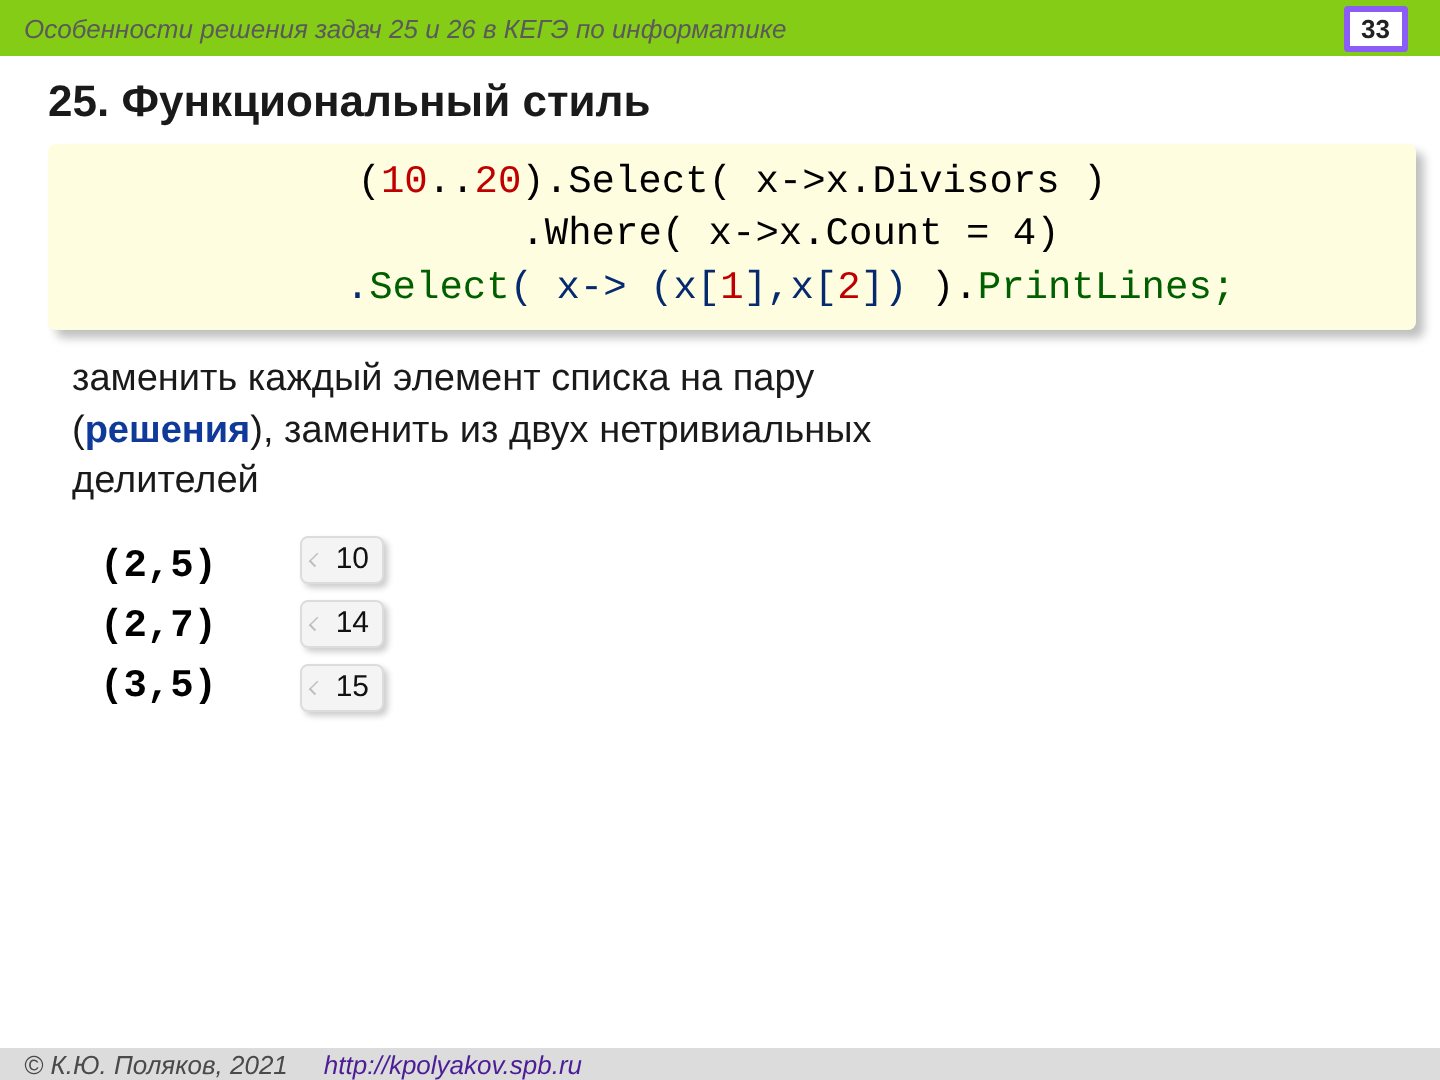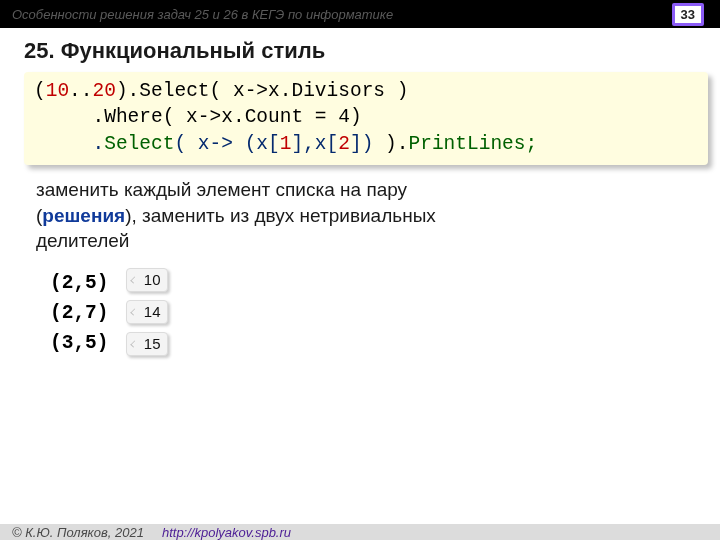--- a/index.html
+++ b/index.html
@@ -6,21 +6,21 @@
   body {
     width: 720px;
     height: 540px;
     background: #ffffff;
     font-family: Arial, "Helvetica Neue", sans-serif;
     position: relative;
     overflow: hidden;
   }
   .header {
     height: 28px;
-    background: #000000;
+    background: #84cc16;
     display: flex;
     align-items: center;
     justify-content: space-between;
     padding: 0 16px 0 12px;
   }
   .header-title {
     font-style: italic;
     font-size: 13px;
     color: #5a5a5a;
   }
@@ -43,35 +43,36 @@
     margin: 0 12px 0 24px;
     background: #fffde0;
     border-radius: 4px;
     padding: 6px 10px 8px 10px;
     box-shadow: 4px 4px 5px rgba(0,0,0,0.25);
     font-family: "Courier New", monospace;
     font-size: 19.5px;
     line-height: 1.35;
     white-space: pre;
     color: #000;
+    text-align: center;
   }
   .code-block .c-navy { color: #052a6e; }
   .code-block .c-keyword { color: #006000; }
   .code-block .c-num { color: #c00000; }
   .body-text {
     padding: 12px 24px 0 36px;
     font-size: 19px;
     color: #1a1a1a;
     line-height: 1.35;
   }
   .term { color: #103a9a; font-weight: bold; }
   .results {
     display: flex;
     align-items: flex-start;
-    gap: 17px;
+    gap: 41px;
     padding: 14px 0 0 50px;
   }
   .tuples {
     font-family: "Courier New", monospace;
     font-size: 19.5px;
     font-weight: bold;
     line-height: 1.55;
     color: #000;
   }
   .badges { display: flex; flex-direction: column; gap: 8px; padding-top: 0; }

